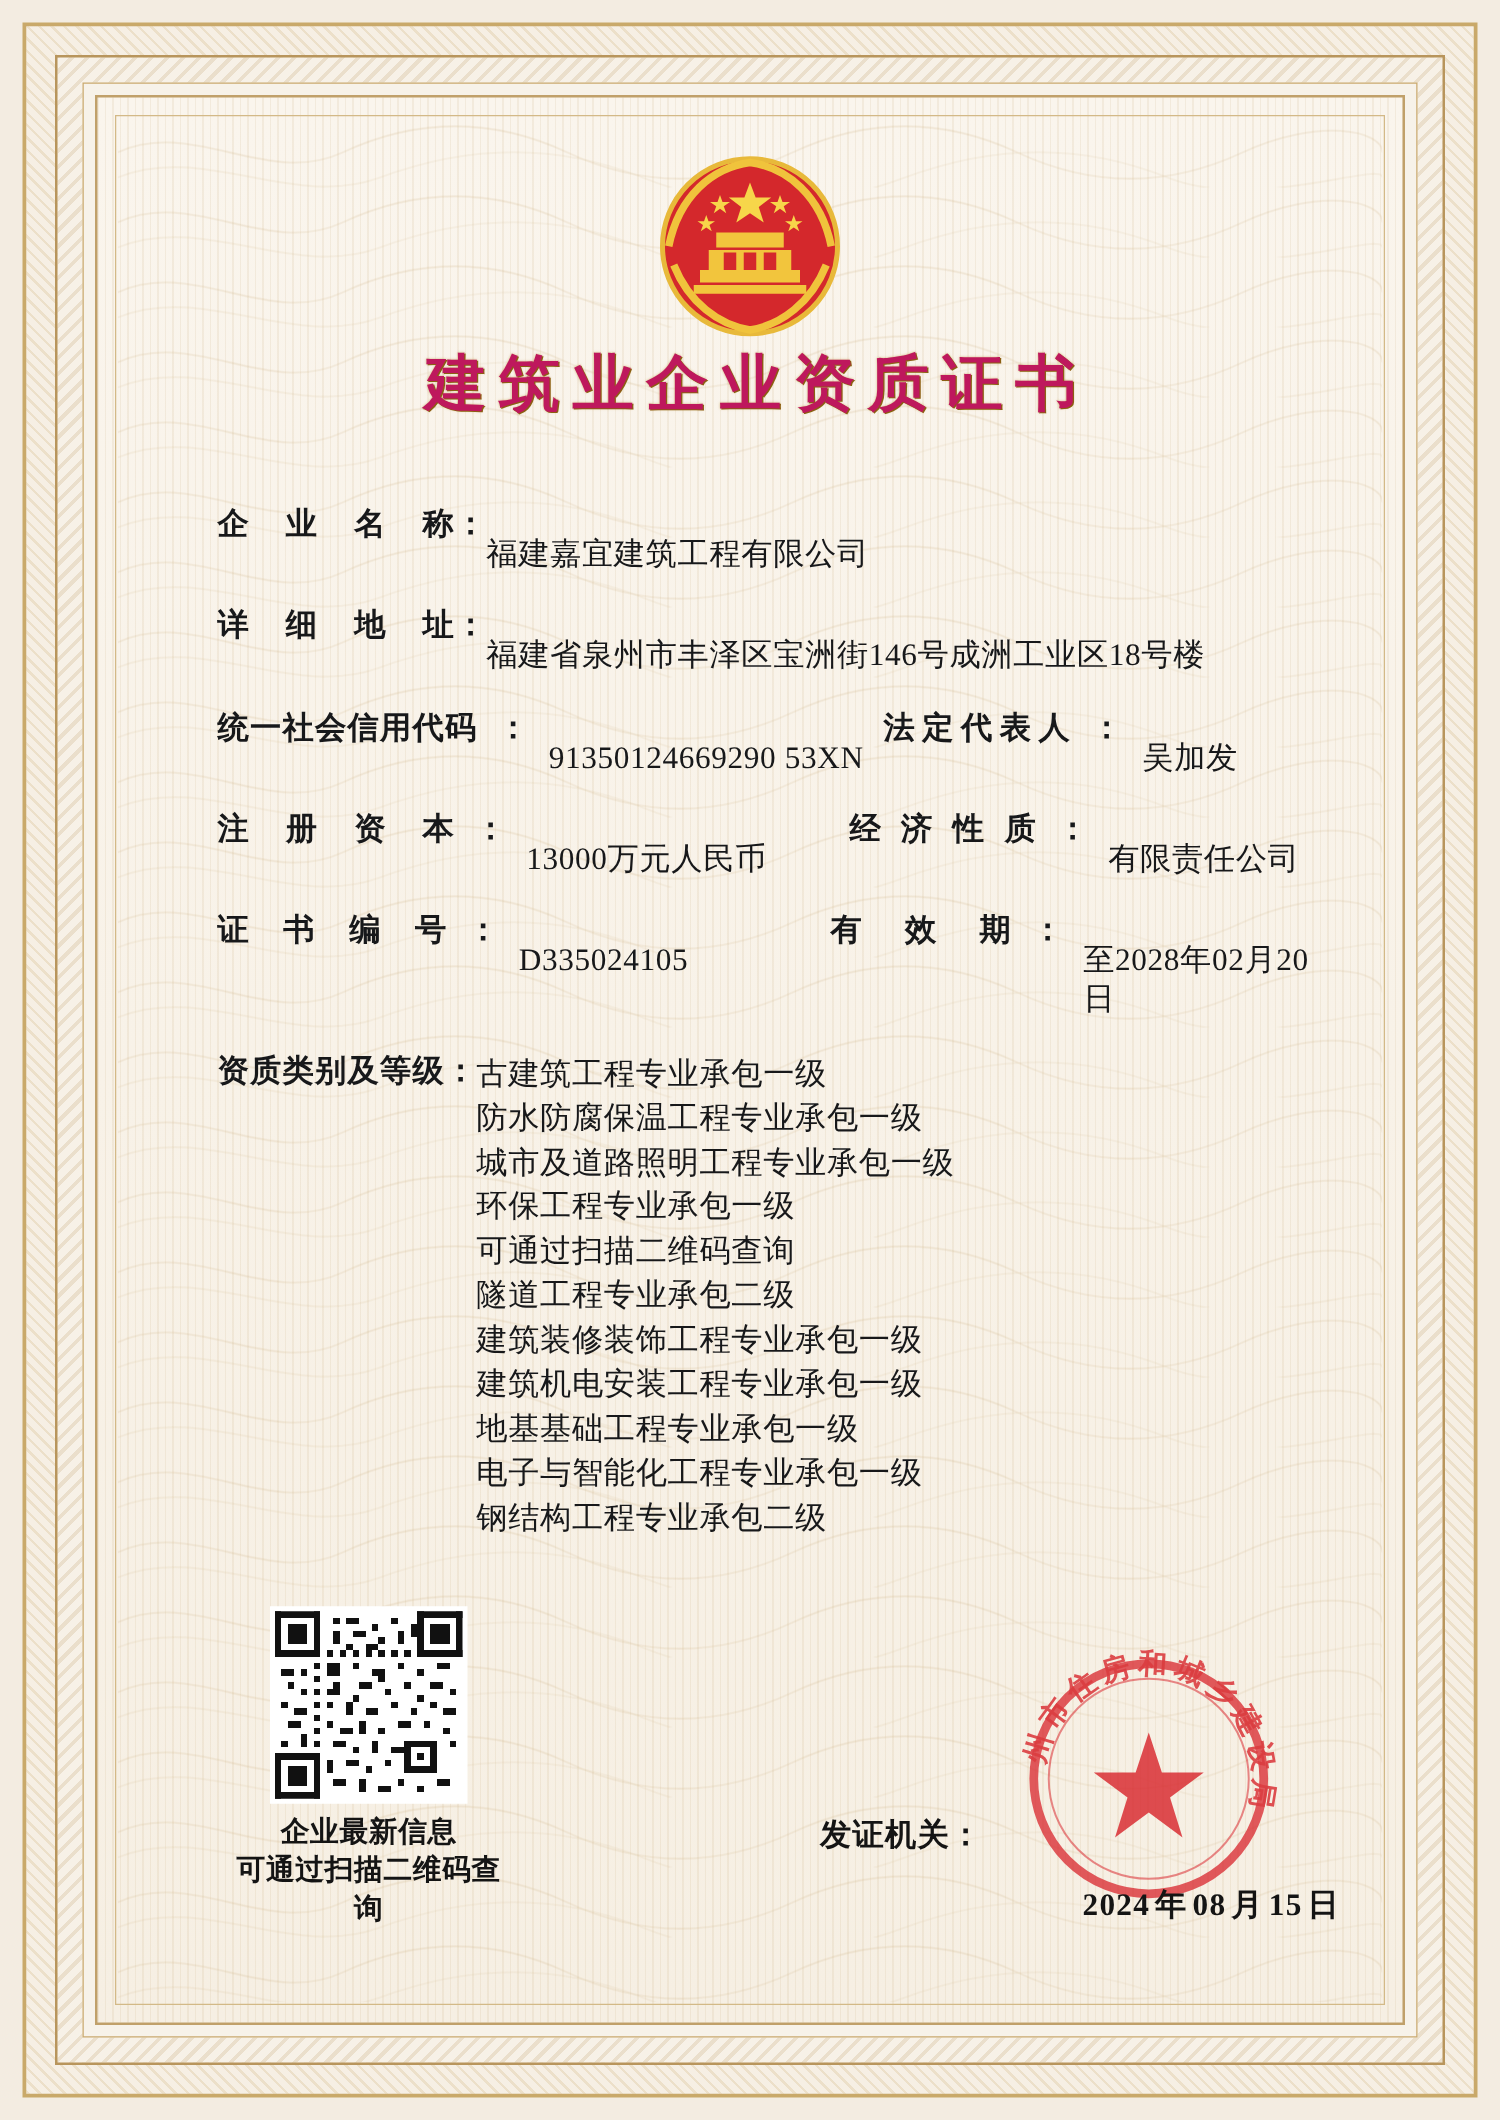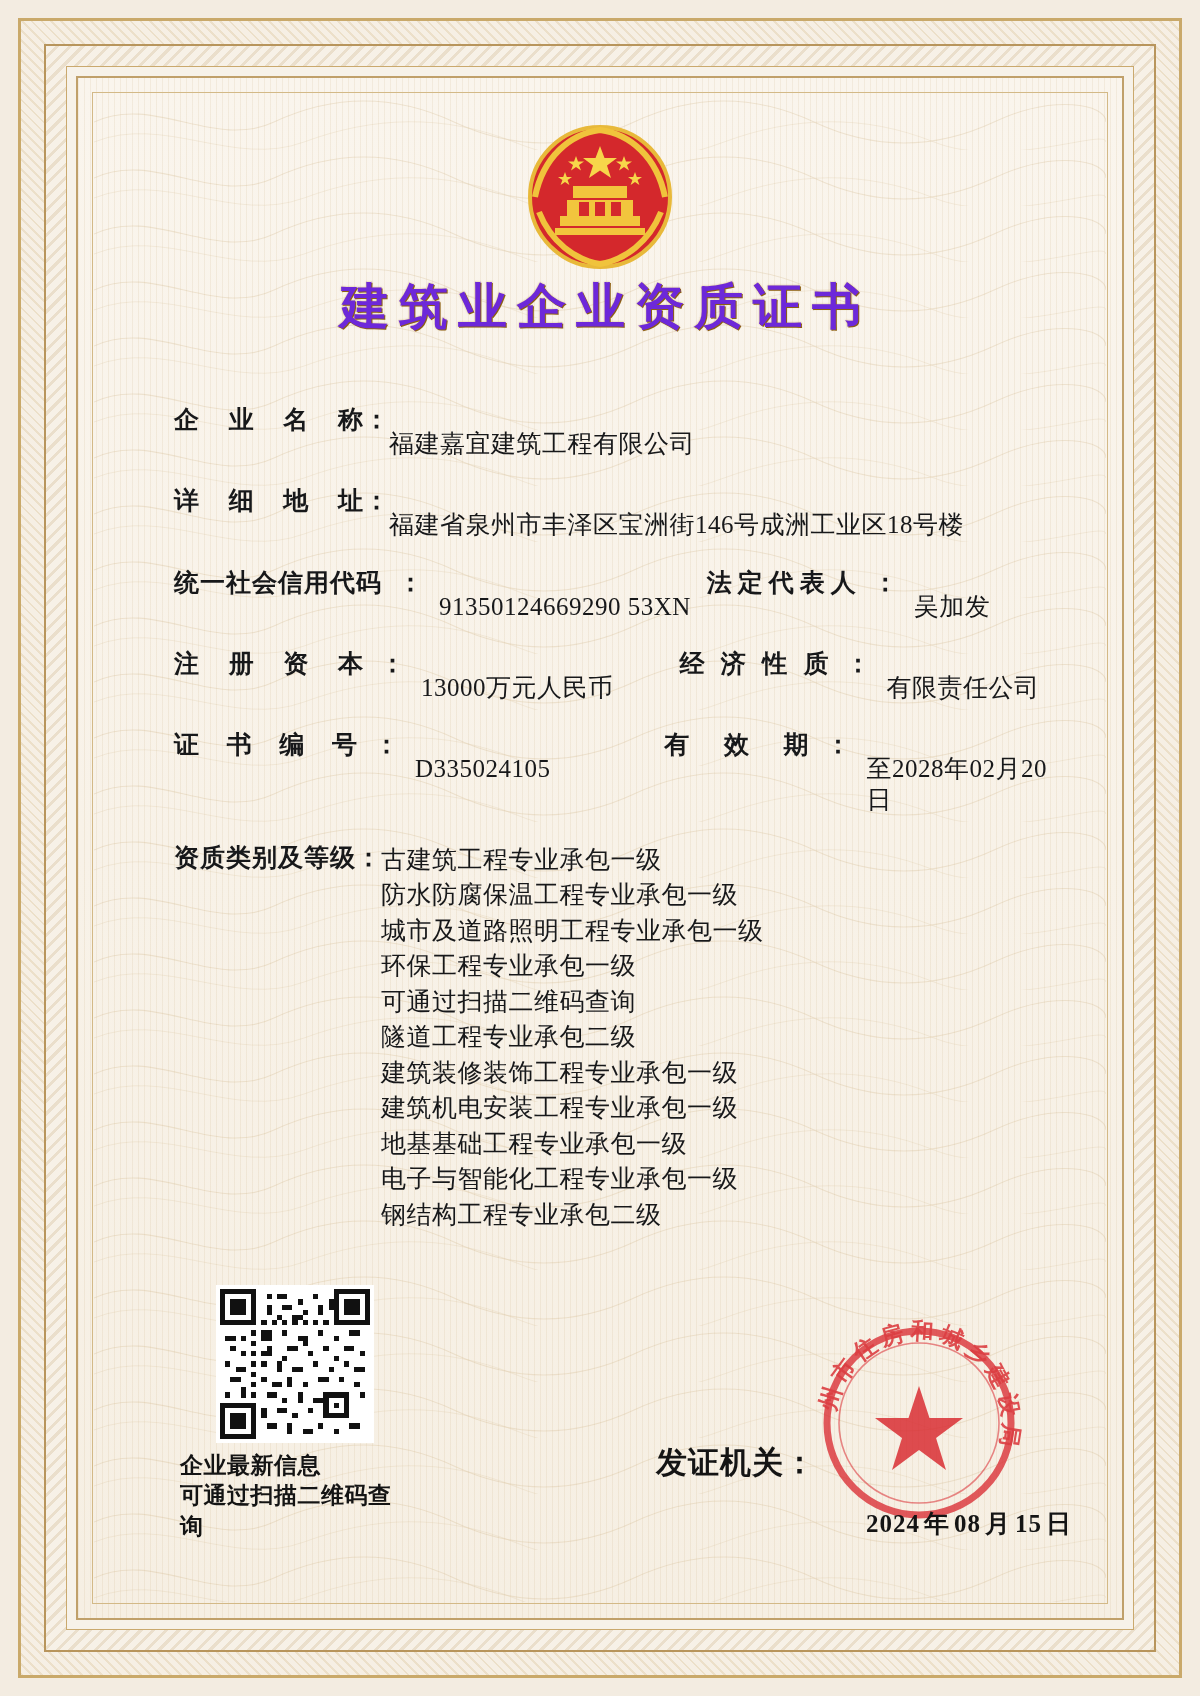--- a/index.html
+++ b/index.html
@@ -96,21 +96,21 @@
   
   .title {
     position: absolute;
     left: 0; right: 0;
     top: 180px;
     text-align: center;
     font-family: "DejaVu Serif", "Liberation Serif", serif;
     font-size: 49px;
     font-weight: bold;
     letter-spacing: 10px;
-    color: #6d28d9;
+    color: #be185d;
     text-shadow: 1px 1px 0 #8c5f12, 0 0 2px rgba(180,130,30,0.6);
     padding-left: 11px;
   }
 
   
   .fields {
     position: absolute;
     left: 80px;
     right: 40px;
     top: 310px;
@@ -173,20 +173,21 @@
     letter-spacing: 0.5px;
     white-space: nowrap;
   }
 
   
   .qr-block {
     position: absolute;
     left: 86px;
     bottom: 60px;
     width: 230px;
+    text-align: center;
   }
   .qr {
     width: 150px;
     height: 150px;
     margin: 0 auto 8px auto;
     background: #fff;
     padding: 4px;
     box-sizing: content-box;
   }
   .qr-caption {
@@ -195,21 +196,21 @@
     color: #141414;
     line-height: 1.32;
     letter-spacing: 0.5px;
   }
 
   
   .issuer {
     position: absolute;
     right: 40px;
     bottom: 118px;
-    font-size: 31px;
+    font-size: 25px;
     font-weight: bold;
     letter-spacing: 1px;
     color: #141414;
     width: 420px;
     text-align: left;
   }
   .issuer .issuer-label { margin-left: 10px; }
 
   .date-line {
     position: absolute;

